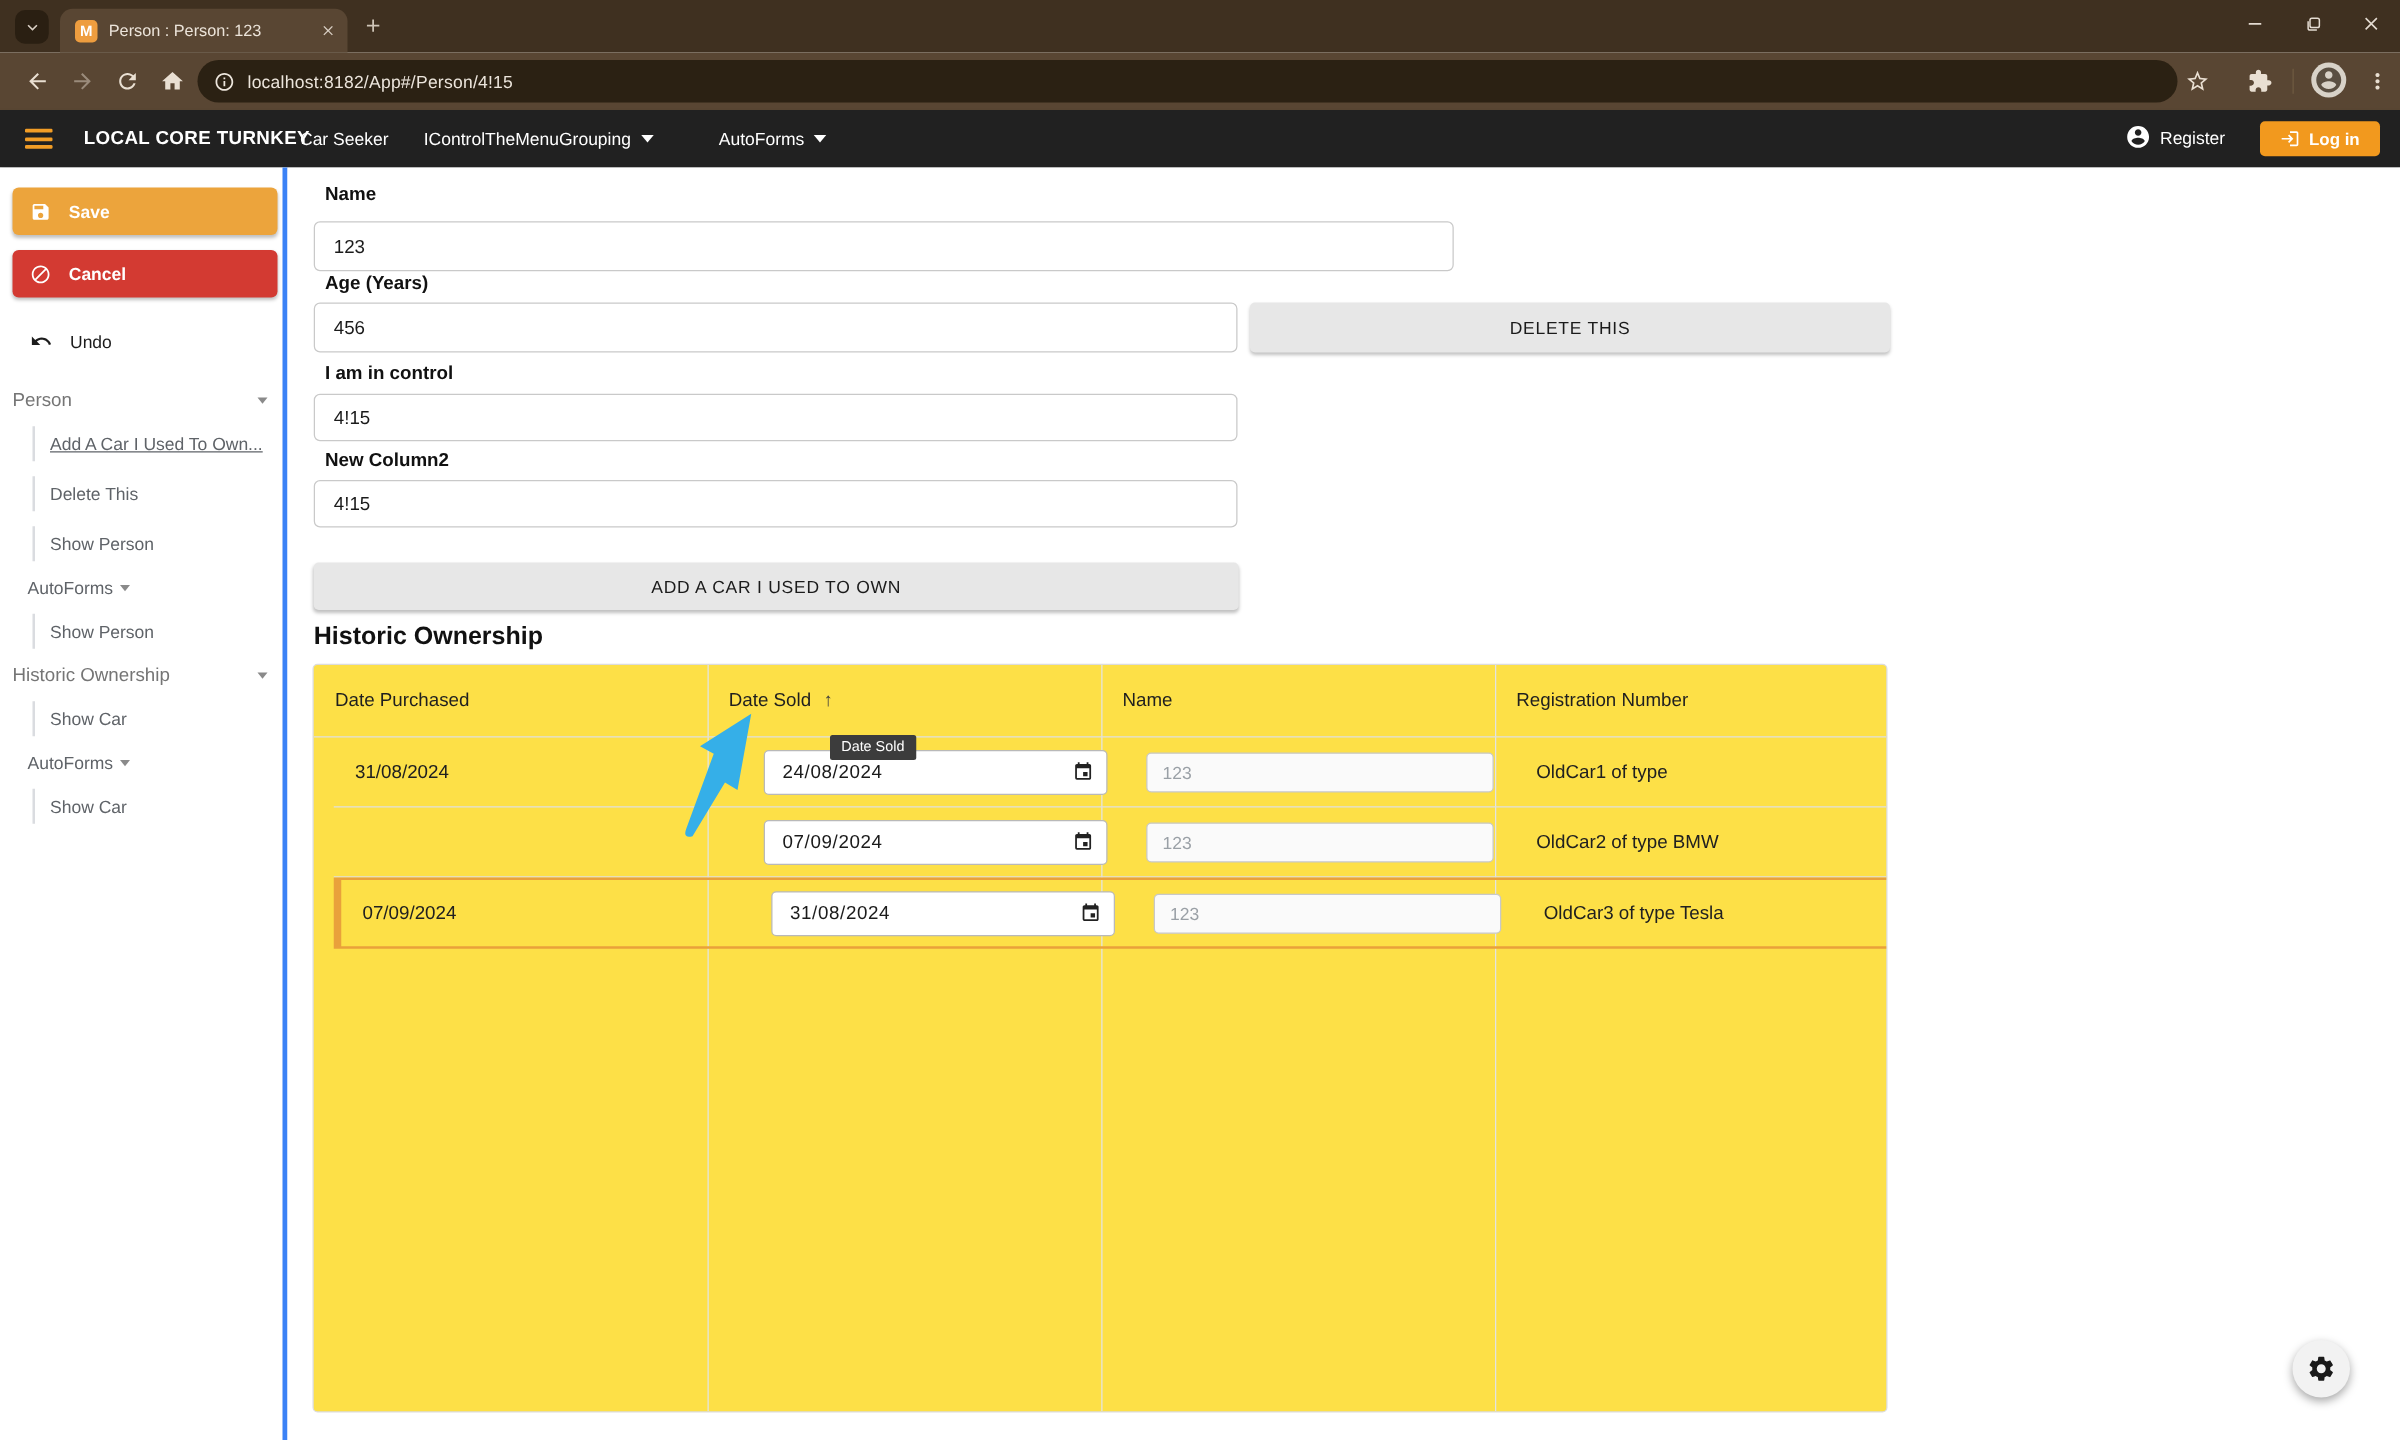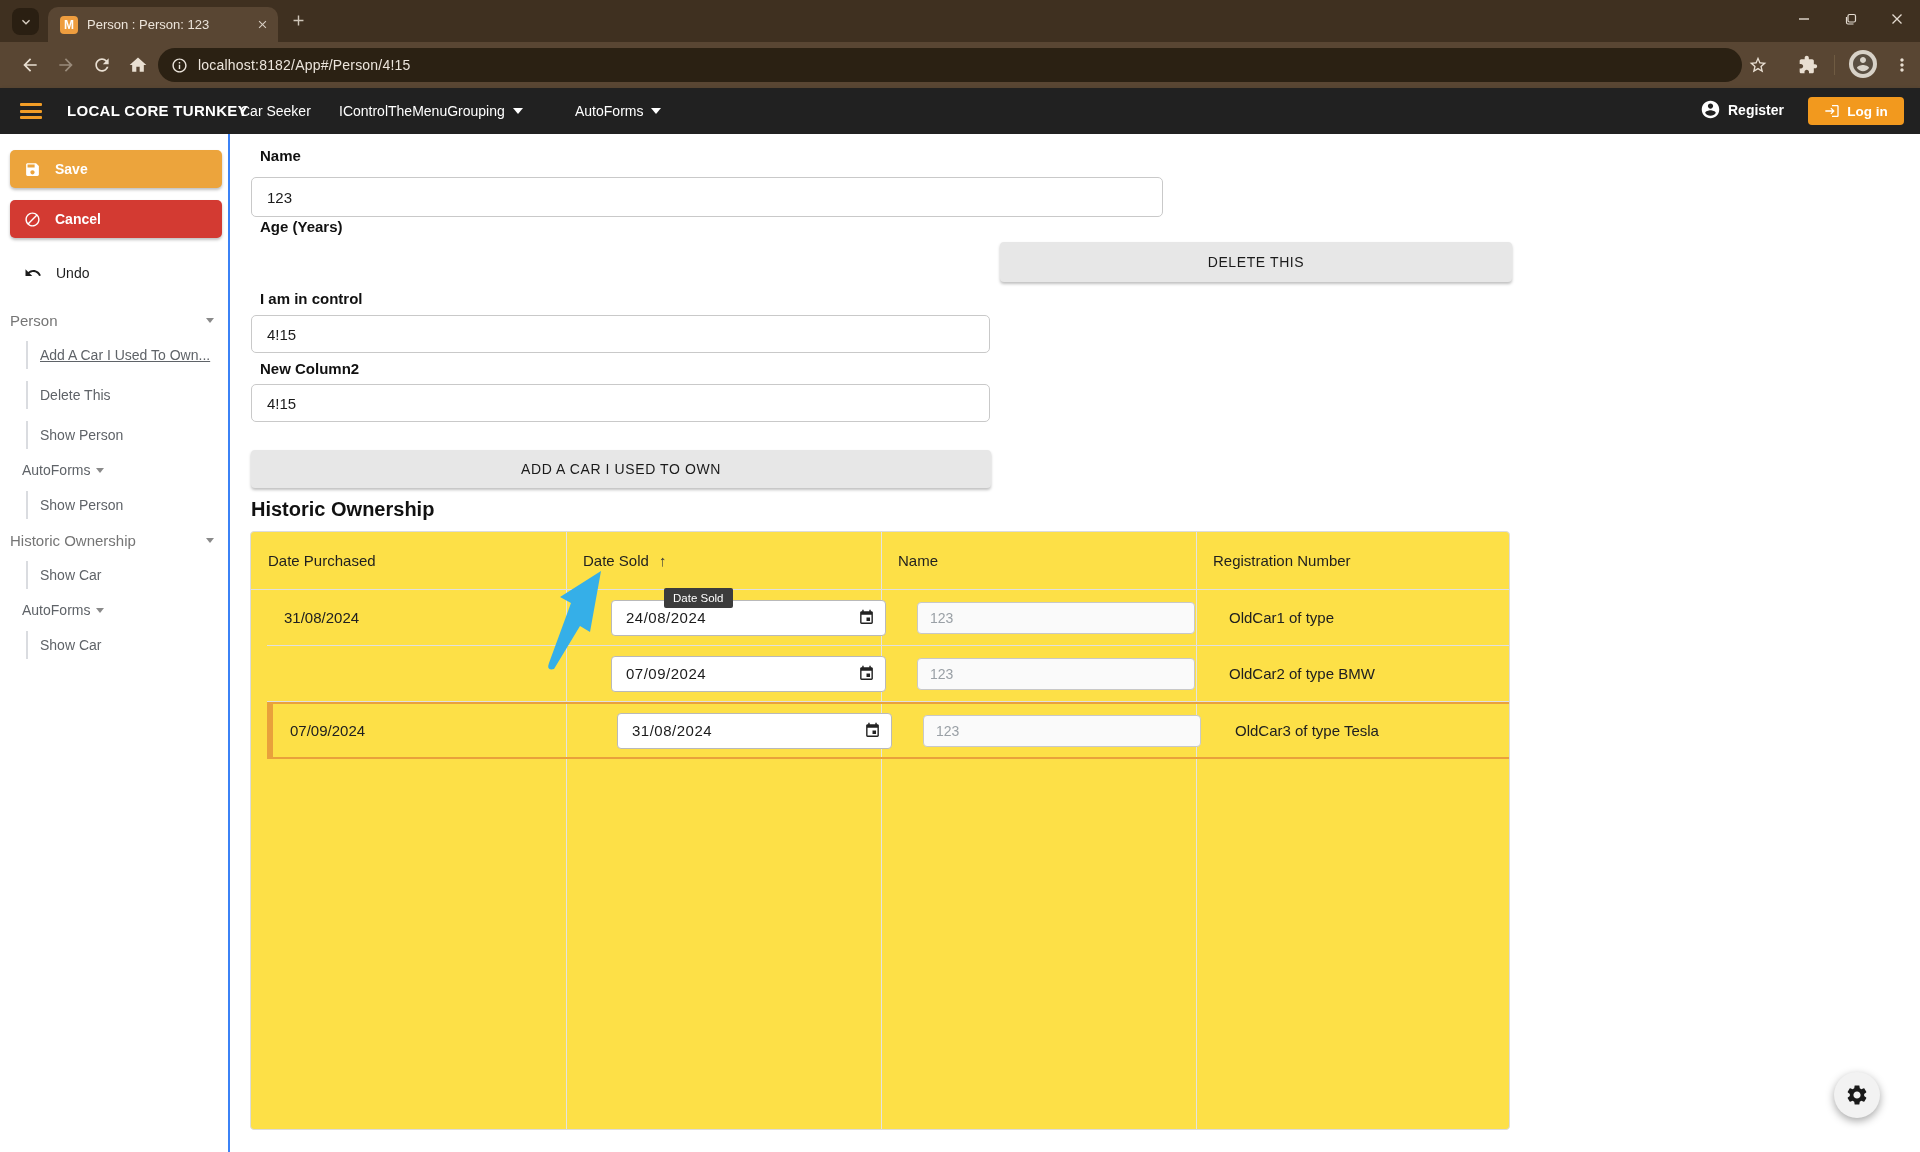--- a/index.html
+++ b/index.html
@@ -32,28 +32,28 @@
   
   #navbar { position:absolute; left:0; top:88px; width:1920px; height:46px; background:#212121;
             box-shadow:0 2px 4px rgba(0,0,0,.25); color:#fff;padding-left:24px; }
   #hamburger { position:absolute; left:20px; top:15px; width:22px; height:16px;
                display:flex; flex-direction:column; justify-content:space-between; }
   #hamburger span { display:block; height:3px; border-radius:1px; background:#F29D26; }
   #brand { position:absolute; left:67px; top:14px; font-size:15px; font-weight:bold; letter-spacing:.3px; }
   .navitem { position:absolute; top:15px; font-size:14px; display:flex; align-items:center; gap:8px; }
   .caret-sm { width:0; height:0; border-left:5px solid transparent; border-right:5px solid transparent;
               border-top:6px solid #fff; }
-  #register { position:absolute; left:1700px; top:11px; display:flex; align-items:center; gap:7px; font-size:14px;font-weight:bold; }
+  #register { position:absolute; left:1700px; top:11px; display:flex; align-items:center; gap:7px; font-size:14px; }
   #login-btn { position:absolute; left:1808px; top:9px; width:96px; height:28px; background:#F2991E; border:none;
                border-radius:4px; color:#fff; font-size:13.5px; font-weight:bold; display:flex; align-items:center;
                justify-content:center; gap:7px; font-family:inherit; }
 
   
   #sidebar { position:absolute; left:0; top:134px; width:230px; height:1018px; background:#fff;
-             border-right:2px solid #3b82f6; }
+             border-right:4px solid #3b82f6; }
   .sbtn { position:absolute; left:10px; width:212px; height:38px; border:none; border-radius:5px; color:#fff;
           font-size:14px; font-weight:bold; display:flex; align-items:center; gap:14px; padding-left:14px;
           box-shadow:0 2px 3px rgba(0,0,0,.25); font-family:inherit; }
   #save-btn { top:16px; background:#ECA43C; }
   #cancel-btn { top:66px; background:#D33A32; }
   #undo-btn { position:absolute; left:10px; top:124px; width:212px; height:30px; background:transparent; border:none;
               color:#1c1c1c; font-size:14px; display:flex; align-items:center; gap:14px; padding-left:14px; font-family:inherit; }
   .side-header { position:absolute; left:10px; width:212px; height:28px; color:#757575; font-size:15px;
                  display:flex; align-items:center; }
   .side-header .hcaret { position:absolute; right:8px; width:0; height:0; border-left:4px solid transparent;
@@ -293,20 +293,21 @@
     <span class="hcaret"></span>
   </div>
   <div class="side-sub" style="top:497px;">Show Car</div>
 </div>
 
 <div id="main">
   <div class="flabel" style="top:13px;">Name</div>
   <input class="tinput" style="top: 43px; width: 912px;" type="text" value="123">
 
   <div class="flabel" style="top:84px;">Age (Years)</div>
+  <input class="tinput" style="top: 108px; width: 739px;" type="text" value="456">
   <button class="graybtn" style="left:770px; top:108px; width:512px; height:40px;">DELETE THIS</button>
 
   <div class="flabel" style="top:156px;">I am in control</div>
   <input class="tinput" style="top: 181px; width: 739px; height: 38px;" type="text" value="4!15">
 
   <div class="flabel" style="top:226px;">New Column2</div>
   <input class="tinput" style="top: 250px; width: 739px; height: 38px;" type="text" value="4!15">
 
   <button class="graybtn" style="left:21px; top:316px; width:740px; height:38px;">ADD A CAR I USED TO OWN</button>
 

